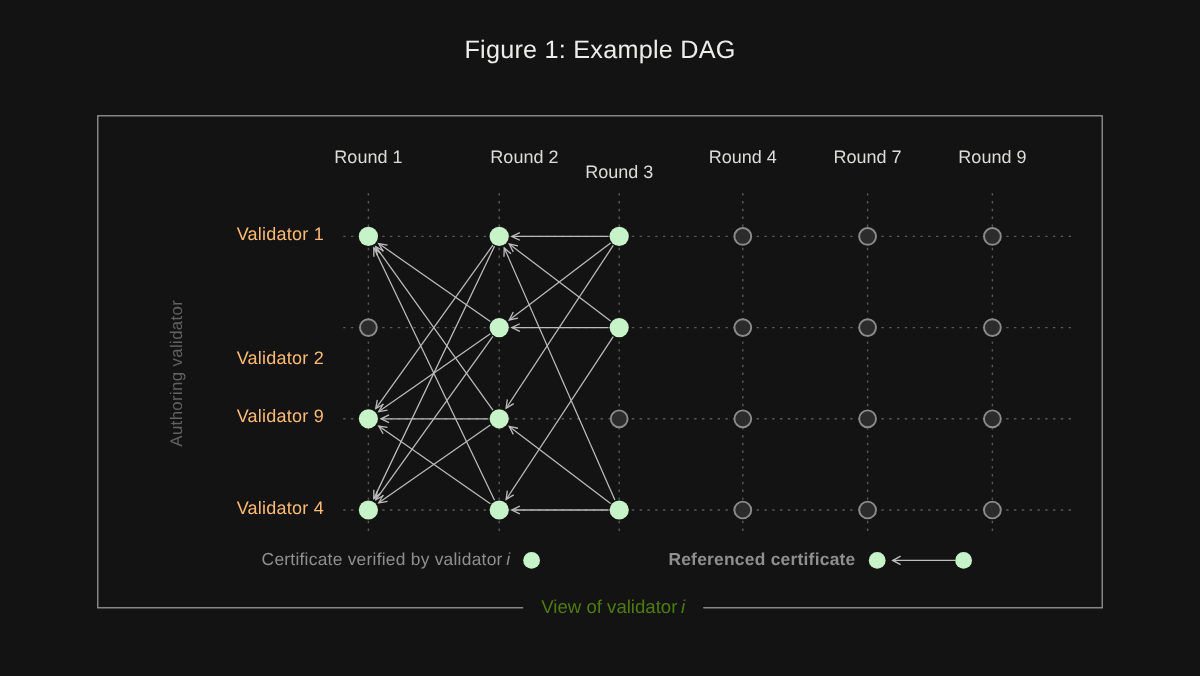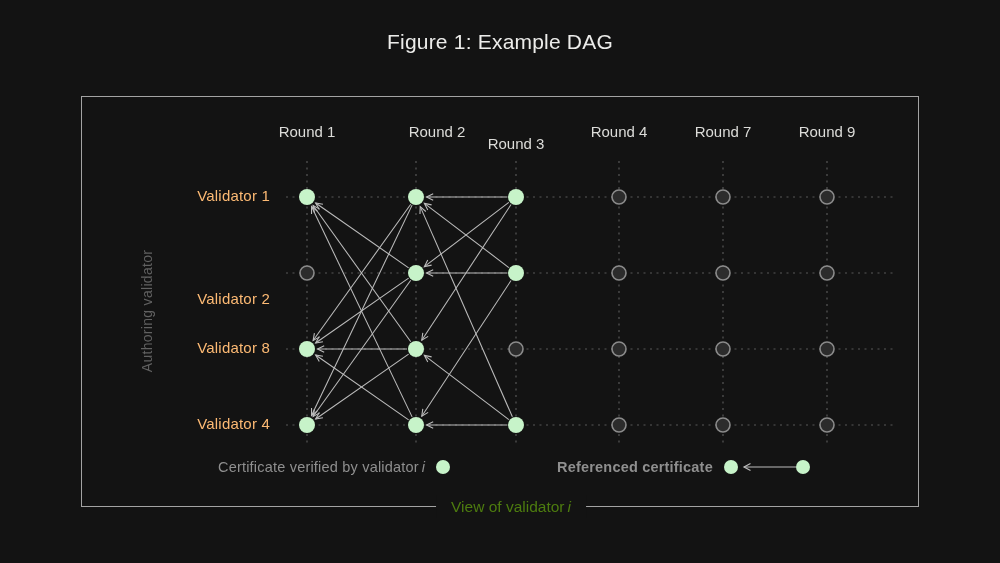--- a/index.html
+++ b/index.html
@@ -119,21 +119,21 @@
     <div class="abs round-header" style="left: 252px;">Round 1</div>
     <div class="abs round-header" style="left: 382px;">Round 2</div>
     <div class="abs round-header" style="left: 461px; margin-top: 12px;">Round 3</div>
     <div class="abs round-header" style="left: 564px;">Round 4</div>
     <div class="abs round-header" style="left: 668px;">Round 7</div>
     <div class="abs round-header" style="left: 772px;">Round 9</div>
   </div>
 <div id="validator-labels">
     <div class="abs validator-label" style="top: 187px;">Validator 1</div>
     <div class="abs validator-label" style="top: 263px; margin-top: 27px;">Validator 2</div>
-    <div class="abs validator-label" style="top: 339px;">Validator 8</div>
+    <div class="abs validator-label" style="top: 339px;">Validator 9</div>
     <div class="abs validator-label" style="top: 415px;">Validator 4</div>
   </div>
 
 <div class="abs" id="y-axis-label">Authoring validator</div>
 
 <div class="abs legend-item" id="legend-verified">
   <span>Certificate verified by validator</span>
     <span class="italic-i">i</span>
   <svg width="16" height="16">
     <circle cx="8" cy="8" r="7" class="js-green" fill="#c7f3c9"></circle>

